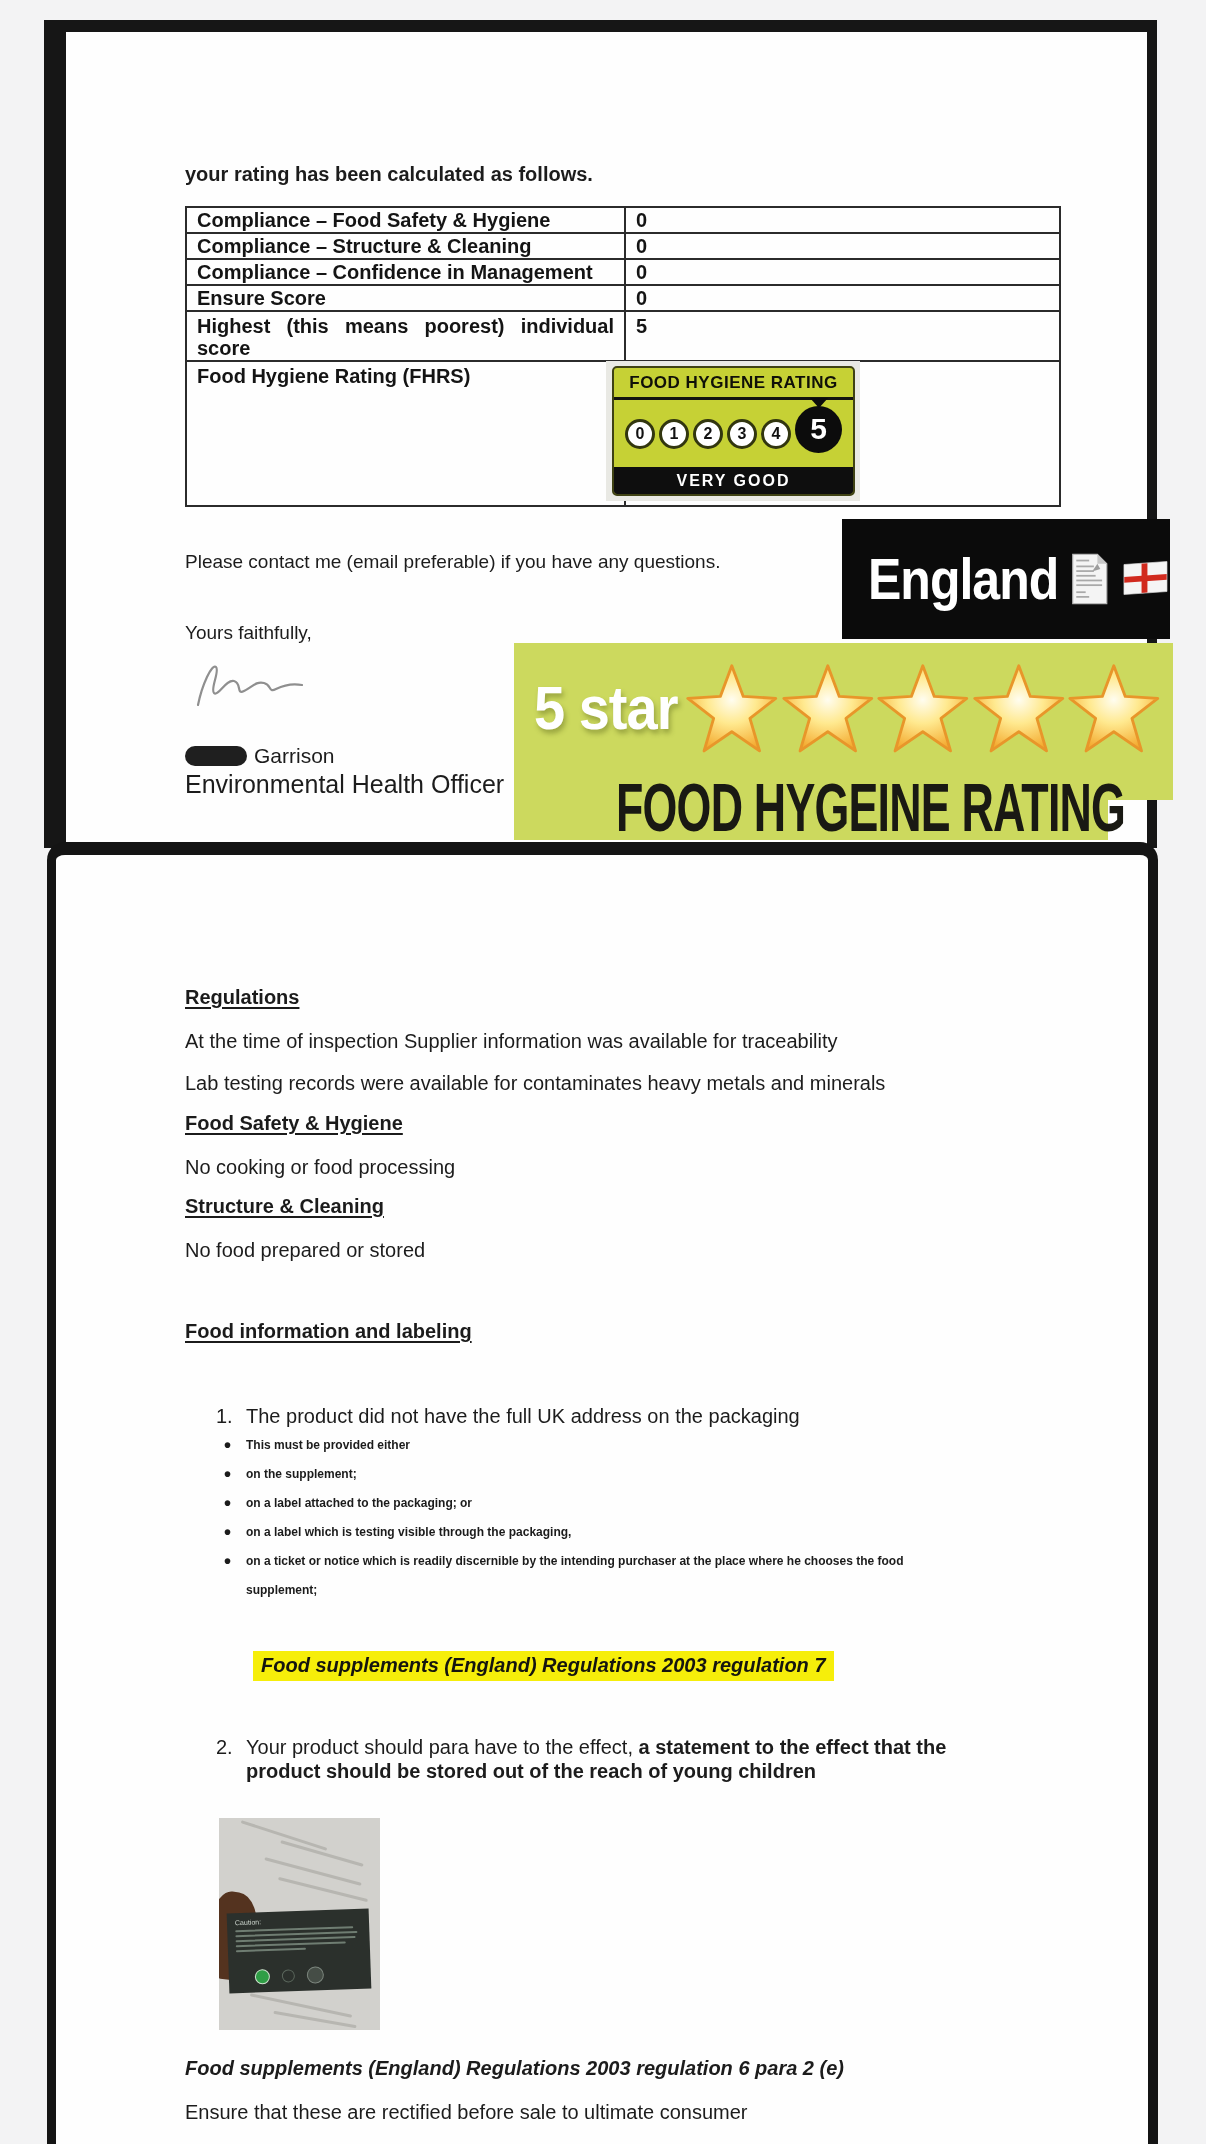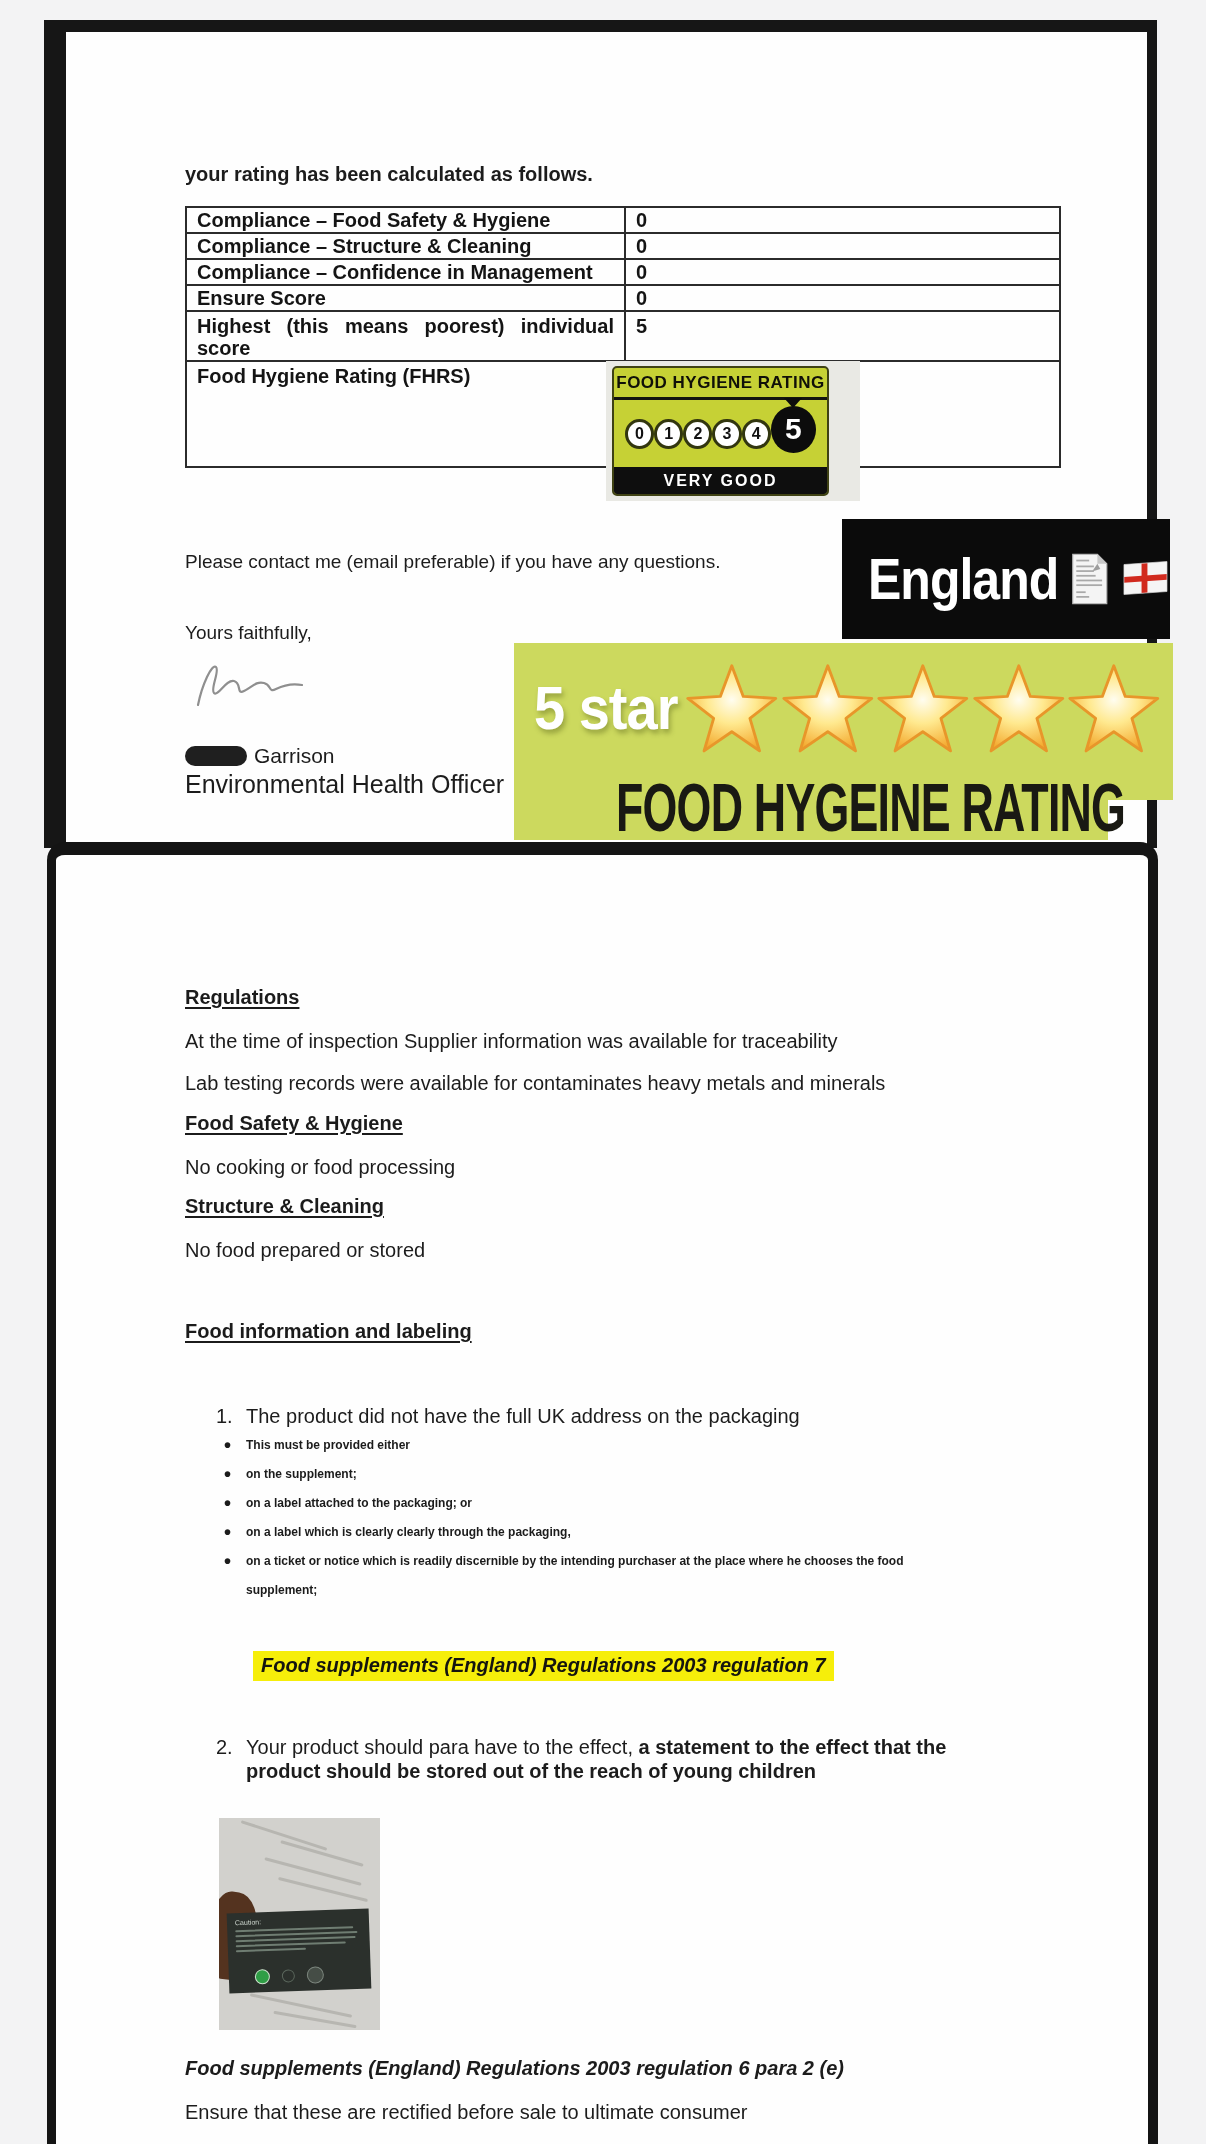--- a/index.html
+++ b/index.html
@@ -16,27 +16,27 @@
   
   .t{font-size:20px;line-height:24px;color:#1c1c1c;}
   .b{font-weight:bold;}
   .h2u{font-size:20px;font-weight:bold;text-decoration:underline;text-underline-offset:3px;text-decoration-thickness:2px;}
 
   
   #score-table{left:185px;top:206px;border-collapse:collapse;table-layout:fixed;width:830px;}
   #score-table td{border:2px solid #2b2b2b;font-weight:bold;font-size:20px;line-height:22px;
                   padding:1px 10px;vertical-align:middle;color:#141414;}
   #score-table .c1{width:417px;} #score-table .c2{width:413px;}
-  .r-sm{height:26px;} .r-s4{height:25px;} .r-5{height:47px;} .r-6{height:106px;}
+  .r-sm{height:26px;} .r-s4{height:25px;} .r-5{height:47px;} .r-6{height:145px;}
   .justify{text-align:justify;}
   .vtop{vertical-align:top !important;padding-top:3px !important;}
 
   
   #fhrs-mat{left:606px;top:361px;width:254px;height:140px;background:#e9e9e4;}
-  #fhrs{left:612px;top:366px;width:217px;height:130px;background:#c6d135;
+  #fhrs{left:612px;top:366px;width:243px;height:130px;background:#c6d135;
         border:2px solid #3f4214;border-radius:5px;box-sizing:border-box;}
   #fhrs-head{height:29px;line-height:29px;text-align:center;font-weight:bold;font-size:17px;
              letter-spacing:.5px;color:#101008;border-bottom:3px solid #14140f;}
   #fhrs-row{height:68px;display:flex;align-items:center;justify-content:space-between;padding:0 11px;}
   .fc{width:30px;height:30px;border-radius:50%;background:#fff;border:3px solid #32360f;box-sizing:border-box;
       display:flex;align-items:center;justify-content:center;font-weight:bold;font-size:16px;color:#111;}
   .fc.big{width:47px;height:47px;background:#0c0c0c;border:none;color:#fff;font-size:30px;margin-top:-10px;}
   #fhrs-tri{position:absolute;right:25px;top:30px;width:0;height:0;
             border-left:9px solid transparent;border-right:9px solid transparent;border-top:10px solid #0c0c0c;}
   #fhrs-foot{position:absolute;bottom:0;left:0;width:100%;height:27px;background:#0e0e0e;color:#fff;
@@ -237,21 +237,21 @@
 <div class="abs h2u" id="lab-h">Food information and labeling</div>
 
 <div class="abs t numrow" id="item1">
   <span class="num">1.</span>
   <span>The product did not have the full UK address on the packaging</span>
 </div>
 
 <div class="abs brow" id="brow0">This must be provided either</div>
 <div class="abs brow" id="brow1">on the supplement;</div>
 <div class="abs brow" id="brow2">on a label attached to the packaging; or</div>
-<div class="abs brow" id="brow3">on a label which is clearly clearly through the packaging,</div>
+<div class="abs brow" id="brow3">on a label which is testing visible through the packaging,</div>
 <div class="abs brow" id="brow4">on a ticket or notice which is readily discernible by the intending purchaser at the place where he chooses the food supplement;</div>
 
 <div class="abs" id="reg7">Food supplements (England) Regulations 2003 regulation 7</div>
 
 <div class="abs t numrow" id="item2">
   <span class="num">2.</span><span>Your product should para have to the effect, </span><span class="b">a statement to the effect that the product should be stored out of the reach of young children</span>
 </div>
 
 <div class="abs" id="photo">
   <div class="pline" style="left:20px;top:16px;width:90px;transform:rotate(18deg)"></div>

